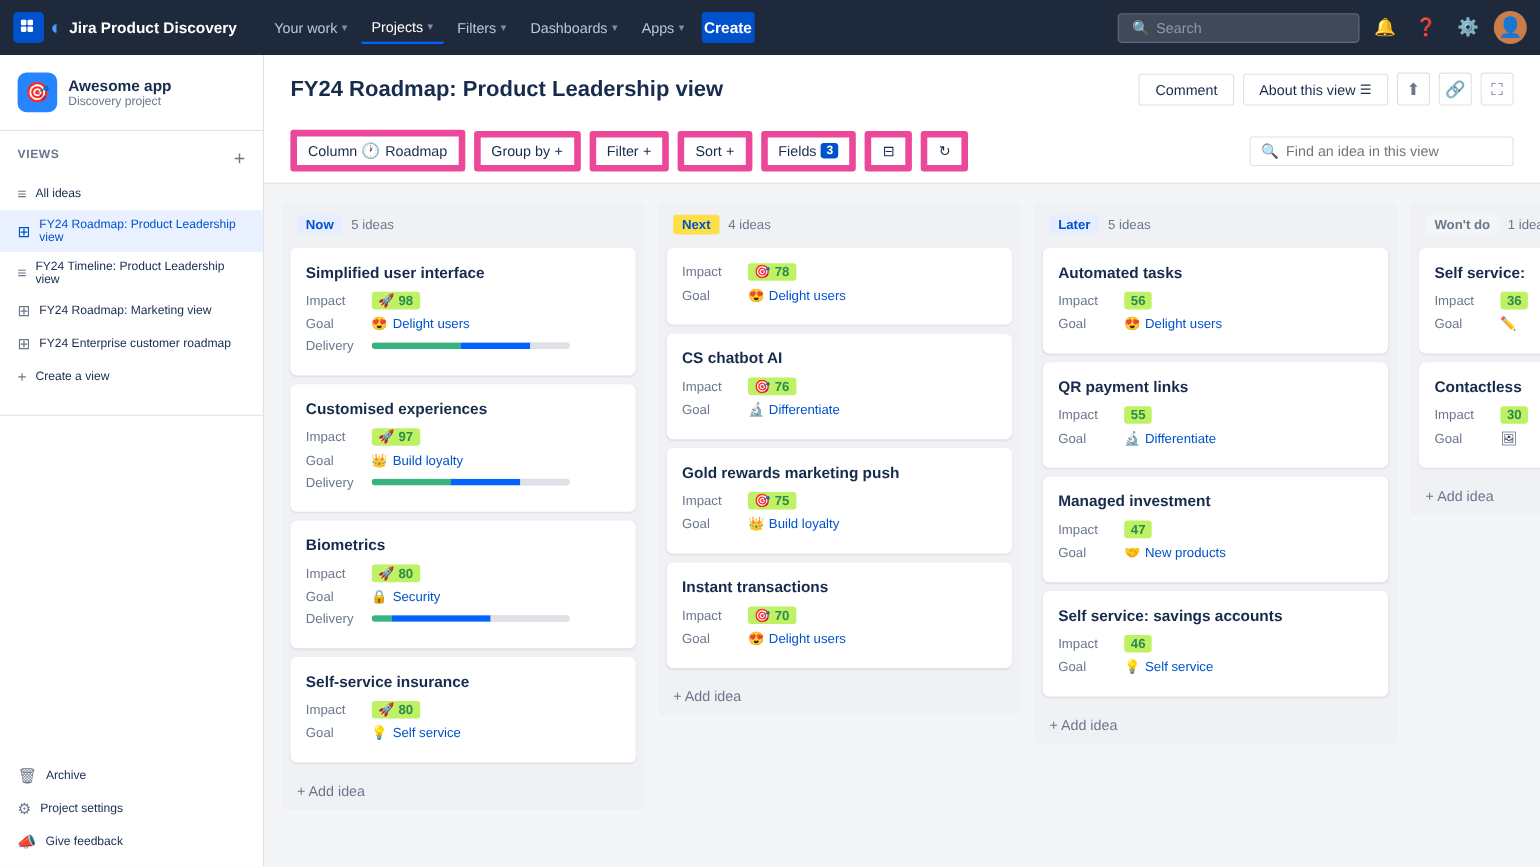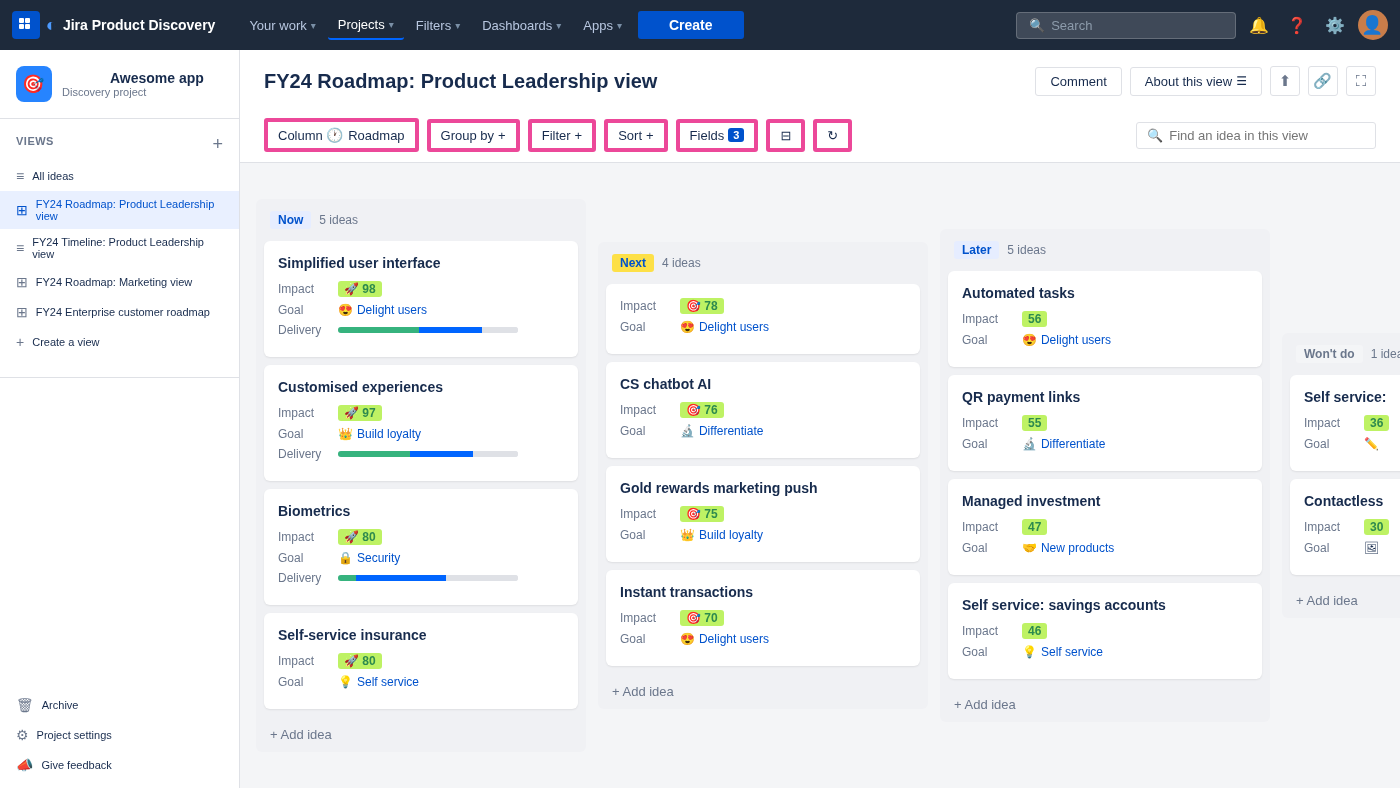--- a/index.html
+++ b/index.html
@@ -9,35 +9,35 @@
     .top-nav {
       display: flex; align-items: center; background: #1e2a3b; height: 50px; padding: 0 12px; gap: 8px; position: fixed; top: 0; left: 0; right: 0; z-index: 100;
     }
     .nav-logo { display: flex; align-items: center; gap: 6px; color: white; font-weight: 600; font-size: 14px; flex-shrink: 0; }
     .nav-logo-icon { width: 28px; height: 28px; background: #0052cc; border-radius: 4px; display: flex; align-items: center; justify-content: center; color: white; font-size: 16px; }
     .nav-logo-text { color: white; font-size: 14px; white-space: nowrap; }
     .nav-menu { display: flex; align-items: center; gap: 2px; margin-left: 16px; }
     .nav-item { color: #b8c7e0; font-size: 13px; padding: 6px 10px; border-radius: 3px; cursor: pointer; display: flex; align-items: center; gap: 4px; white-space: nowrap; }
     .nav-item.active { color: white; border-bottom: 2px solid #0065ff; }
     .nav-item .chevron { font-size: 10px; color: #7a8fa6; }
-    .nav-create { background: #0052cc; color: white; border: none; padding: 6px 31px; border-radius: 3px; font-size: 14px; font-weight: 600; cursor: pointer; margin-left: 4px; }
+    .nav-create { background: #0052cc; color: white; border: none; padding: 6px 2px; border-radius: 3px; font-size: 14px; font-weight: 600; cursor: pointer; margin-left: 4px; }
     .nav-right { margin-left: auto; display: flex; align-items: center; gap: 8px; }
     .nav-search { background: rgba(255,255,255,0.15); border: 1px solid rgba(255,255,255,0.2); border-radius: 4px; padding: 5px 12px; color: #b8c7e0; font-size: 13px; width: 220px; display: flex; align-items: center; gap: 6px; cursor: pointer; }
     .nav-search-text { color: #8c9bab; }
     .nav-icon-btn { width: 30px; height: 30px; border-radius: 50%; display: flex; align-items: center; justify-content: center; color: #b8c7e0; cursor: pointer; font-size: 16px; }
     .nav-avatar { width: 30px; height: 30px; border-radius: 50%; background: #c97d4a; display: flex; align-items: center; justify-content: center; overflow: hidden; cursor: pointer; }
 
     
     .app-layout { display: flex; margin-top: 50px; height: calc(100vh - 50px); }
 
     
     .sidebar { width: 240px; background: white; border-right: 1px solid #dfe1e6; display: flex; flex-direction: column; flex-shrink: 0; overflow-y: auto; }
     .sidebar-project { display: flex; align-items: center; gap: 10px; padding: 16px; border-bottom: 1px solid #dfe1e6; }
     .sidebar-project-icon { width: 36px; height: 36px; background: #2684ff; border-radius: 8px; display: flex; align-items: center; justify-content: center; font-size: 18px; flex-shrink: 0; }
-    .sidebar-project-name { font-weight: 600; font-size: 14px; color: #172b4d; margin-left: 48px; }
+    .sidebar-project-name { font-weight: 600; font-size: 14px; color: #172b4d; }
     .sidebar-project-sub { font-size: 11px; color: #6b778c; }
     .sidebar-section { padding: 12px 0; }
     .sidebar-section-header { display: flex; justify-content: space-between; padding: 4px 16px 8px; }
     .sidebar-section-title { font-size: 11px; font-weight: 600; color: #6b778c; text-transform: uppercase; letter-spacing: 0.5px; }
     .sidebar-add { color: #6b778c; cursor: pointer; font-size: 18px; line-height: 1; }
     .sidebar-item { display: flex; align-items: center; gap: 8px; padding: 7px 16px; cursor: pointer; color: #172b4d; font-size: 13px; border-radius: 0; }
     .sidebar-item.active { background: #e9f0ff; color: #0052cc; font-weight: 500; }
     .sidebar-item-icon { font-size: 14px; color: #6b778c; flex-shrink: 0; }
     .sidebar-item.active .sidebar-item-icon { color: #0052cc; }
     .sidebar-item-label { font-size: 11px; }
@@ -51,27 +51,27 @@
     .page-header { background: white; padding: 16px 24px 0; border-bottom: 1px solid #dfe1e6; }
     .page-header-top { display: flex; align-items: center; justify-content: space-between; padding-bottom: 12px; }
     .page-title { font-size: 20px; font-weight: 700; color: #172b4d; }
     .page-header-actions { display: flex; align-items: center; gap: 8px; }
     .btn-comment { padding: 6px 14px; border: 1px solid #dfe1e6; border-radius: 3px; background: white; cursor: pointer; font-size: 13px; color: #172b4d; }
     .btn-about { padding: 6px 14px; border: 1px solid #dfe1e6; border-radius: 3px; background: white; cursor: pointer; font-size: 13px; color: #172b4d; display: flex; align-items: center; gap: 4px; }
     .btn-icon { width: 30px; height: 30px; border: 1px solid #dfe1e6; border-radius: 3px; background: white; cursor: pointer; display: flex; align-items: center; justify-content: center; color: #6b778c; font-size: 15px; }
 
     
     .toolbar { display: flex; align-items: center; gap: 8px; padding: 10px 0; }
-    .toolbar-btn { display: flex; align-items: center; gap: 4px; padding: 5px 10px; border: 4px solid #ec4899; border-radius: 3px; background: white; cursor: pointer; font-size: 13px; color: #172b4d; }
+    .toolbar-btn { display: flex; align-items: center; gap: 4px; padding: 5px 10px; border: 6px solid #ec4899; border-radius: 3px; background: white; cursor: pointer; font-size: 13px; color: #172b4d; }
     .toolbar-btn .badge { background: #0052cc; color: white; border-radius: 3px; padding: 1px 5px; font-size: 11px; font-weight: 600; }
     .toolbar-search { margin-left: auto; display: flex; align-items: center; gap: 6px; border: 1px solid #dfe1e6; border-radius: 3px; padding: 5px 10px; background: white; width: 240px; }
     .toolbar-search input { border: none; outline: none; font-size: 13px; color: #6b778c; width: 100%; background: transparent; }
 
     
-    .board { display: flex; gap: 0; overflow-x: auto; padding: 16px; flex: 1; align-items: center; }
+    .board { display: flex; gap: 0; overflow-x: auto; padding: 16px; flex: 1; align-items: flex-start; }
     .board-column { background: #f0f1f4; border-radius: 6px; width: 330px; flex-shrink: 0; margin-right: 12px; display: flex; flex-direction: column; max-height: calc(100vh - 180px); }
     .board-column-header { display: flex; align-items: center; gap: 8px; padding: 12px 14px; }
     .col-label { font-size: 12px; font-weight: 600; padding: 2px 8px; border-radius: 3px; }
     .col-label.now { background: #e6edff; color: #0052cc; }
     .col-label.next { background: #fde047; color: #0052cc; }
     .col-label.later { background: #e6edff; color: #0052cc; }
     .col-label.wontdo { background: #f4f5f7; color: #6b778c; }
     .col-count { font-size: 12px; color: #6b778c; }
     .board-cards { padding: 0 8px 8px; overflow-y: auto; flex: 1; display: flex; flex-direction: column; gap: 8px; }
     .card { background: white; border-radius: 6px; padding: 14px; box-shadow: 0 1px 2px rgba(0,0,0,0.08); cursor: pointer; }

